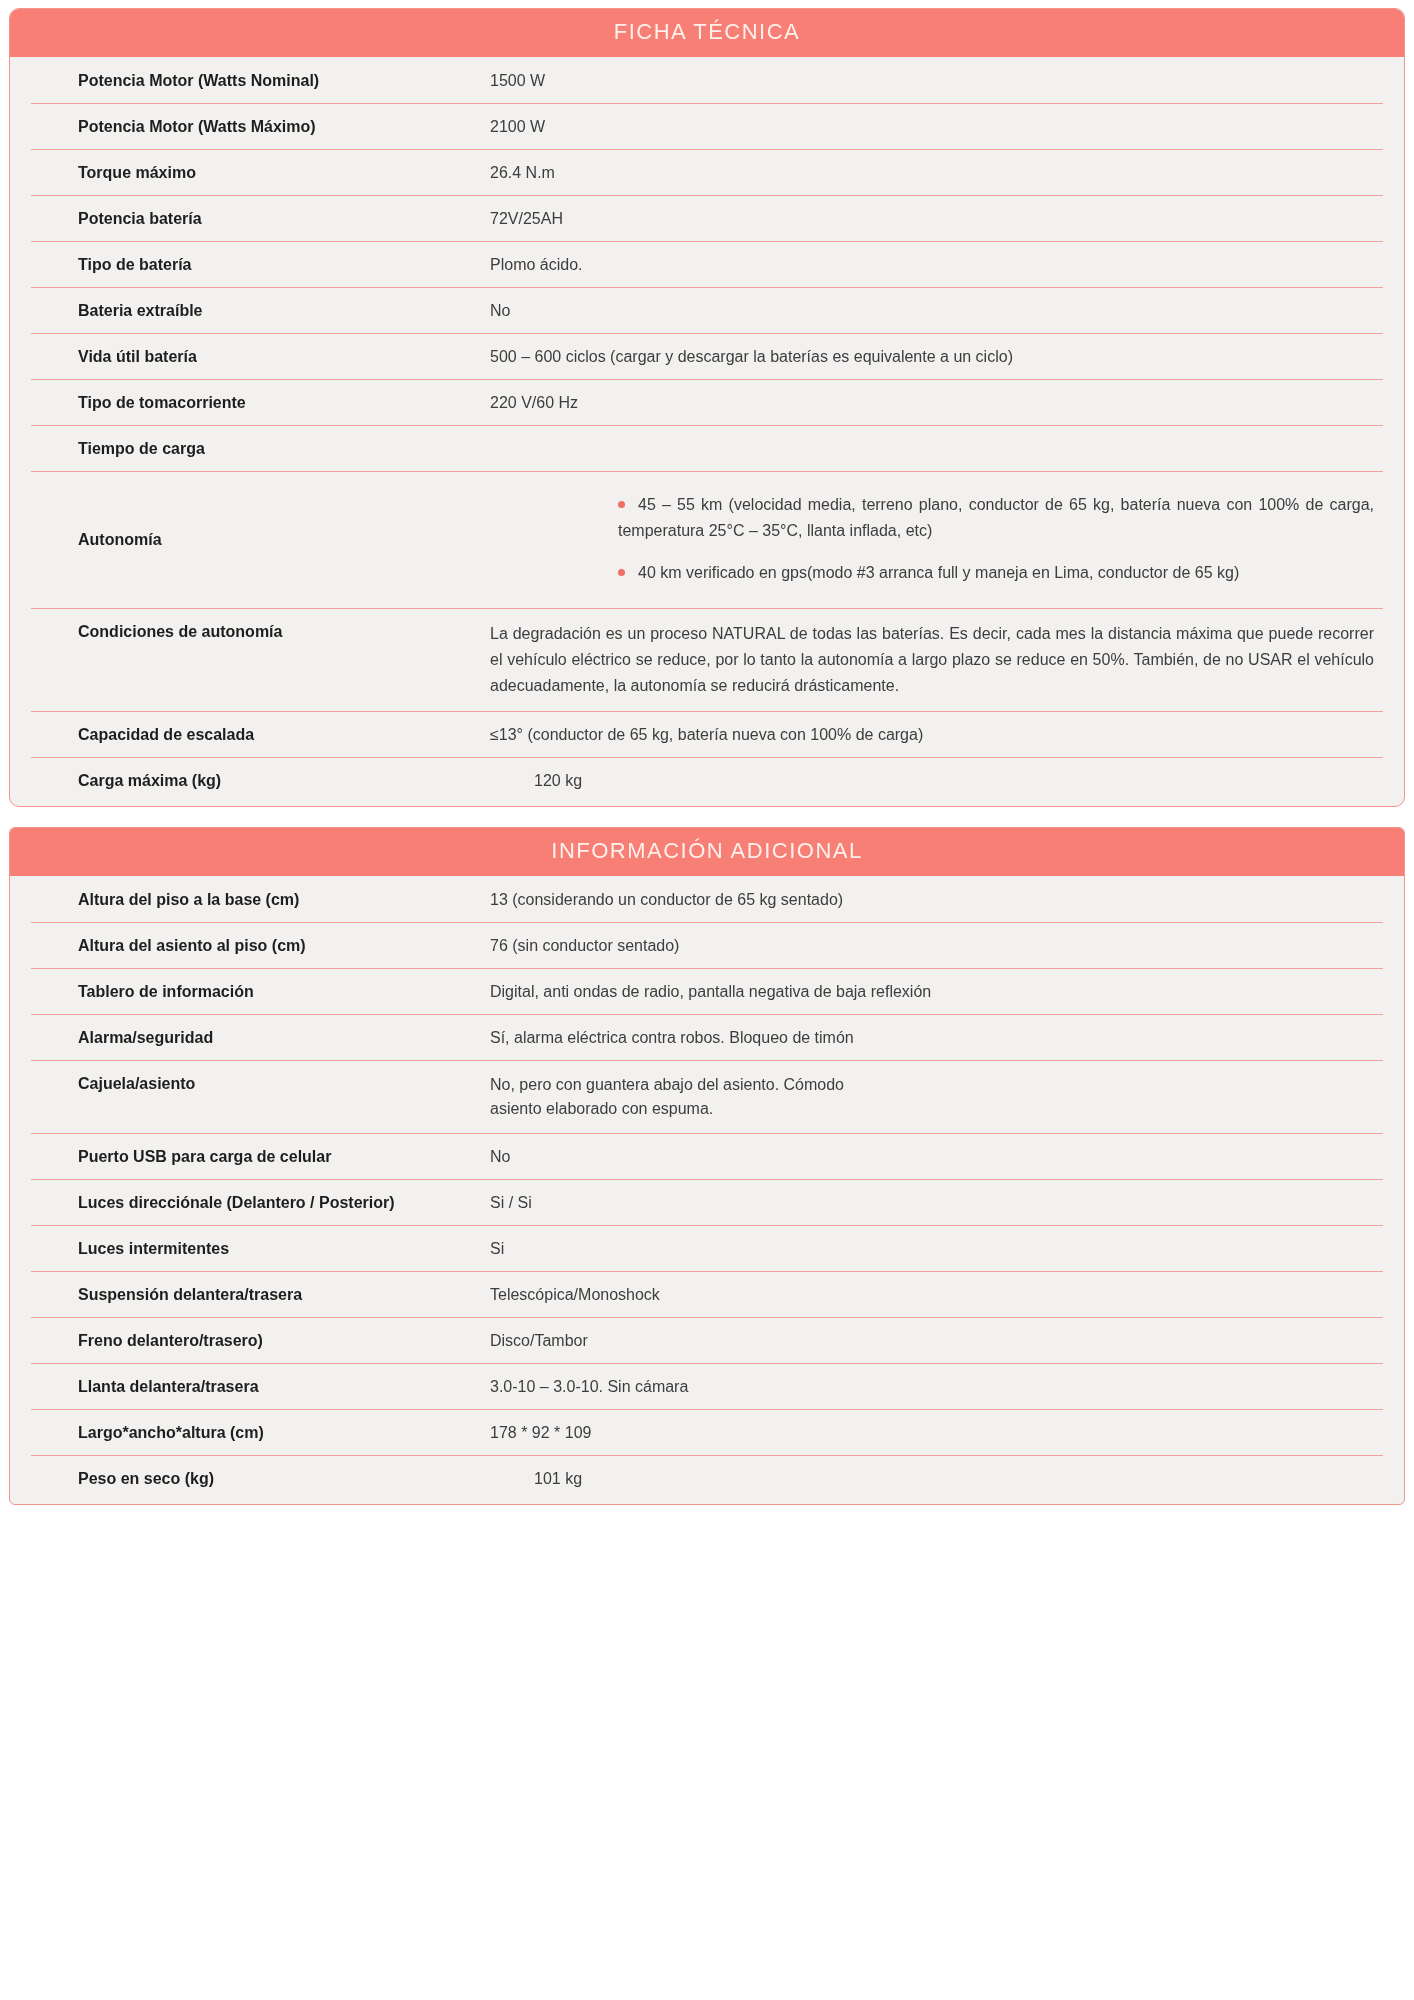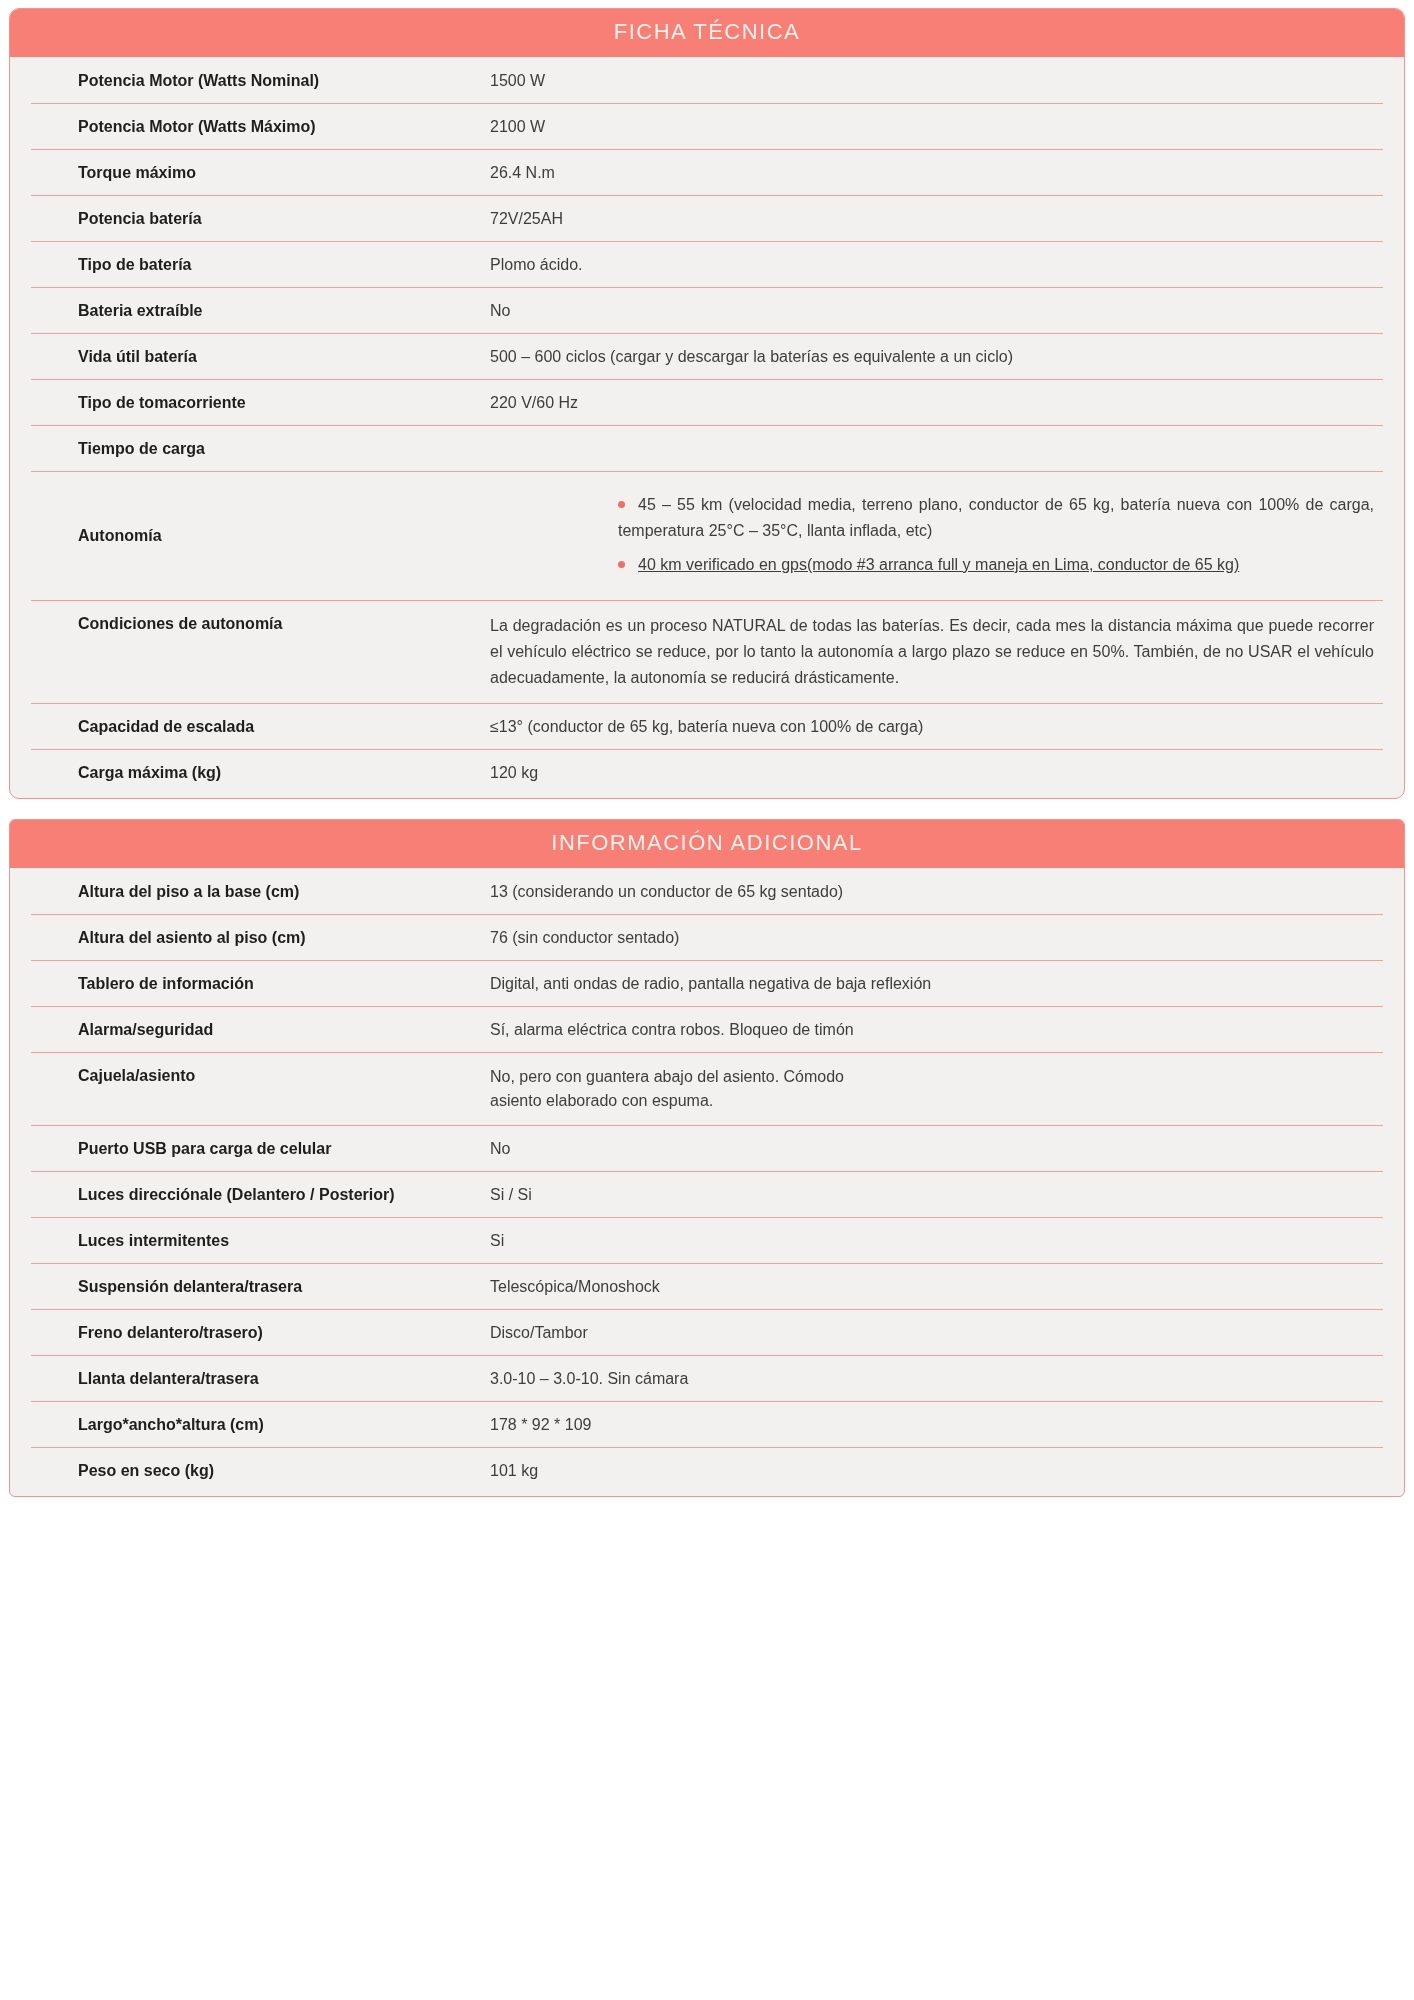--- a/index.html
+++ b/index.html
@@ -28,21 +28,21 @@
     letter-spacing: 1.5px;
     padding: 10px 8px 12px;
   }
   .rows { padding: 1px 0 3px; }
   .row {
     display: flex;
     margin: 0 21px;
     padding: 12px 7px;
     border-bottom: 1px solid var(--divider, #f1a09a);
   }
-  .row:last-child { border-bottom: none; }
+  .row:last-child { border-bottom: none; gap: 44px; }
   .label {
     flex: 0 0 412px;
     padding-right: 24px;
     font-weight: 700;
     font-size: 16px;
     line-height: 21px;
     color: var(--label-color, #1e1e1e);
     margin-left: 40px;
   }
   .value {
@@ -51,21 +51,21 @@
     line-height: 21px;
     padding-right: 2px;
     color: var(--value-color, #3d3d3d);
   }
   .value.justify { text-align: justify; line-height: 26px; }
   .value.prewrap { white-space: pre-line; line-height: 24px; }
   .row.has-bullets { padding-top: 20px; padding-bottom: 22px; }
   .row.has-bullets .label { align-self: center; }
   .value.bullets { padding-left: 128px; }
   .bullet-item { line-height: 26px; text-align: justify; }
-  .bullet-item + .bullet-item { margin-top: 8px; text-decoration: underline; }
+  .bullet-item + .bullet-item { margin-top: 16px; }
   .dot {
     display: inline-block;
     width: 7px; height: 7px;
     border-radius: 50%;
     background: var(--bullet, #ee6f66);
     margin-right: 13px;
     vertical-align: middle;
     position: relative; top: -1px;
   }
 </style>

